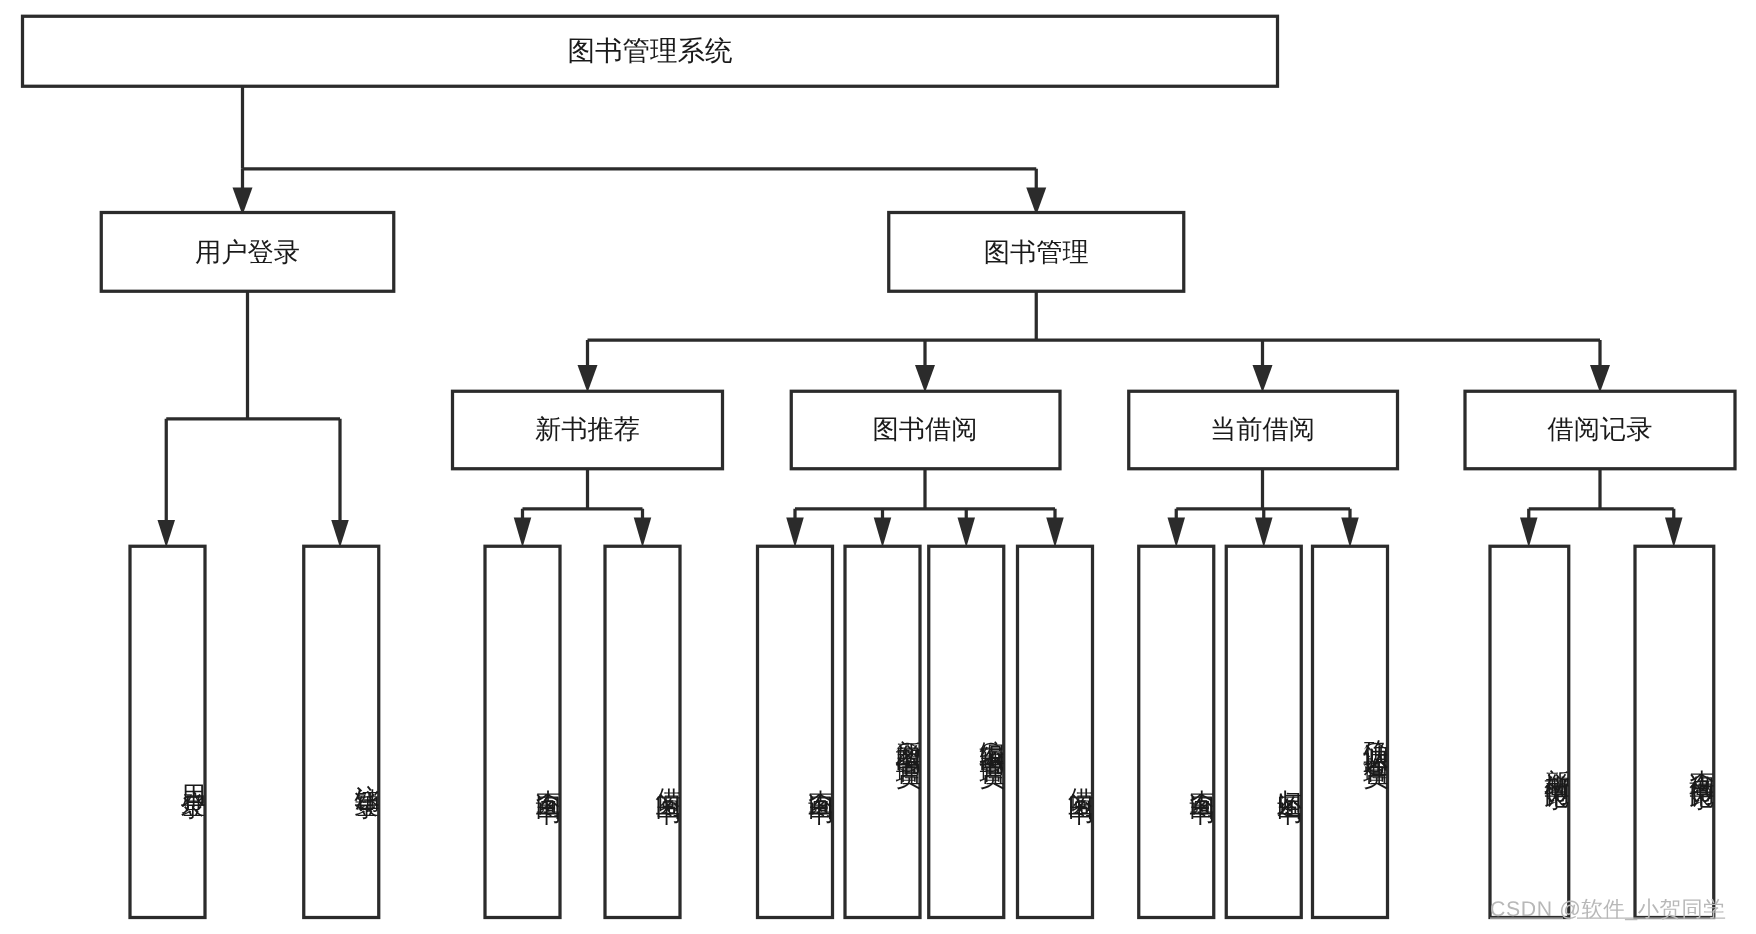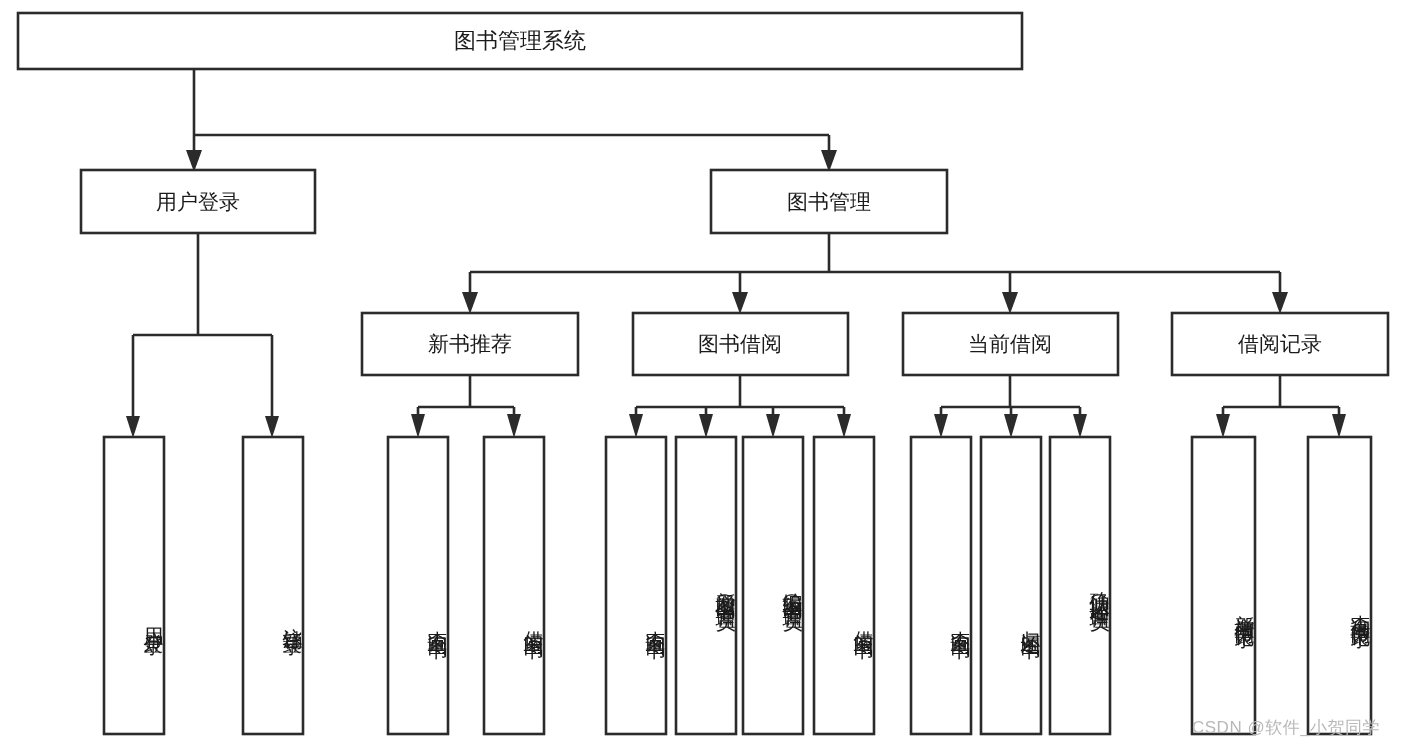--- a/index.html
+++ b/index.html
@@ -74,20 +74,21 @@
   }
   .watermark {
     position: absolute;
     left: 1192px;
     top: 716px;
     font-family: "Liberation Sans", "DejaVu Sans", sans-serif;
     font-size: 17px;
     color: #b8b8b8;
     white-space: nowrap;
     letter-spacing: 0.5px;
+    text-decoration: underline;
   }
 </style>
 </head>
 <body>
 
 <div id="diagram-root">
 
   <svg class="diagram" viewBox="0 0 1405 747" xmlns="http://www.w3.org/2000/svg">
 
     <g>

